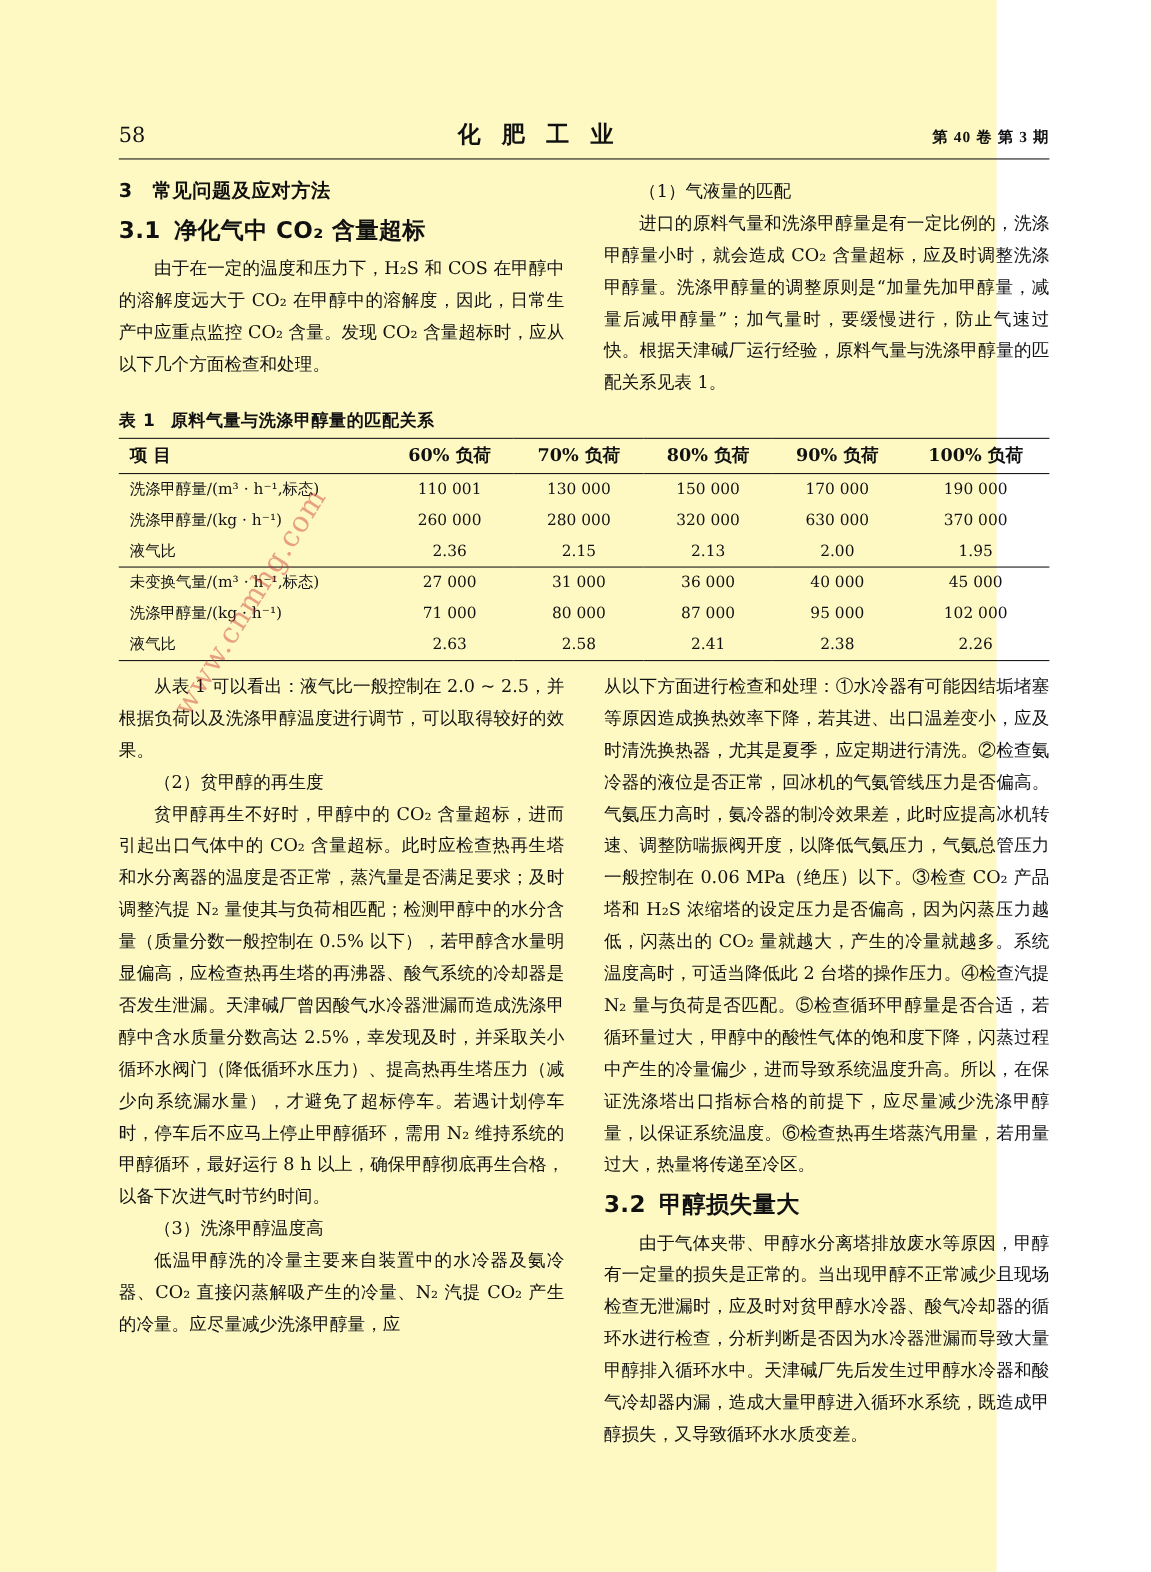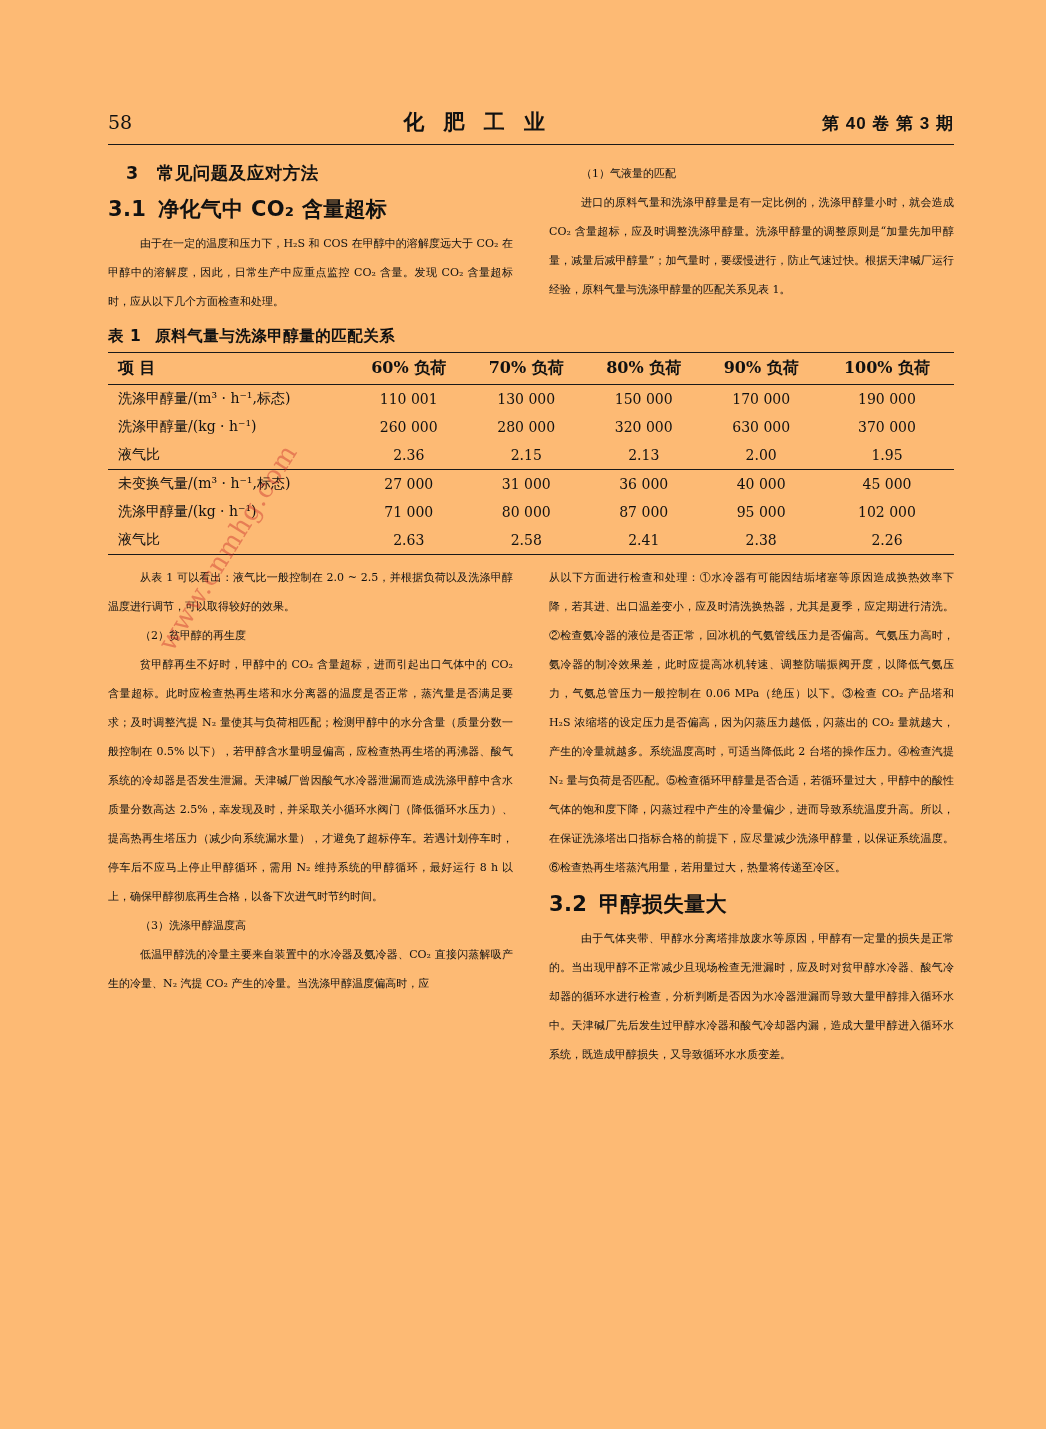--- a/index.html
+++ b/index.html
@@ -11,23 +11,23 @@
     width: 1046px;
     height: 1429px;
     font-family: "DejaVu Sans", "Liberation Sans", sans-serif;
     color: #111;
     position: relative;
     overflow: hidden;
   }
   .page {
     position: absolute;
     left: 0; top: 0;
-    width: 1046px;
+    width: 906px;
     height: 1429px;
-    background: #fdba74;
+    background: #fef9c3;
   }
   .content {
     position: absolute;
     left: 108px;
     top: 108px;
     width: 846px;
   }
   
   .runhead {
     display: flex;
@@ -42,54 +42,54 @@
   }
   .runhead .journal {
     font-family: "DejaVu Serif", "Liberation Serif", serif;
     font-weight: bold;
     font-size: 21px;
     letter-spacing: 6px;
     flex: 1;
     text-align: center;
   }
   .runhead .issue {
-    font-family: Liberation Sans, sans-serif;
-    font-size: 17px;
+    font-family: Liberation Serif, serif;
+    font-size: 14px;
     font-weight: bold;
     letter-spacing: 1px;
   }
   .rule {
     border-bottom: 1.6px solid #1a1a1a;
     margin-top: 2px;
     margin-bottom: 14px;
   }
   
   .cols {
     display: flex;
     gap: 36px;
   }
   .col {
     width: 405px;
   }
   h2.sec {
     font-size: 17.5px;
     font-weight: bold;
-    margin: 2px 0 10px 18px;
+    margin: 2px 0 10px 0;
     letter-spacing: 0.5px;
   }
   h2.sec .num { margin-right: 18px; }
   h3.sub {
     font-size: 21px;
     font-weight: bold;
     margin: 8px 0 6px 0;
     letter-spacing: 0.3px;
   }
   h3.sub .num { margin-right: 12px; }
   p.body {
-    font-size: 11px;
+    font-size: 16px;
     line-height: 29px;
     margin: 0 0 0 0;
     text-align: justify;
     text-justify: inter-ideograph;
     font-family: "DejaVu Serif", "Liberation Serif", serif;
   }
   p.indent { text-indent: 32px; }
   
   .table-wrap {
     margin: 10px 0 8px 0;
@@ -241,21 +241,21 @@
         </tbody>
       </table>
     </div>
 
     <div class="cols">
       <div class="col">
         <p class="body indent">从表 1 可以看出：液气比一般控制在 2.0 ~ 2.5，并根据负荷以及洗涤甲醇温度进行调节，可以取得较好的效果。</p>
         <p class="body indent">（2）贫甲醇的再生度</p>
         <p class="body indent">贫甲醇再生不好时，甲醇中的 CO₂ 含量超标，进而引起出口气体中的 CO₂ 含量超标。此时应检查热再生塔和水分离器的温度是否正常，蒸汽量是否满足要求；及时调整汽提 N₂ 量使其与负荷相匹配；检测甲醇中的水分含量（质量分数一般控制在 0.5% 以下），若甲醇含水量明显偏高，应检查热再生塔的再沸器、酸气系统的冷却器是否发生泄漏。天津碱厂曾因酸气水冷器泄漏而造成洗涤甲醇中含水质量分数高达 2.5%，幸发现及时，并采取关小循环水阀门（降低循环水压力）、提高热再生塔压力（减少向系统漏水量），才避免了超标停车。若遇计划停车时，停车后不应马上停止甲醇循环，需用 N₂ 维持系统的甲醇循环，最好运行 8 h 以上，确保甲醇彻底再生合格，以备下次进气时节约时间。</p>
         <p class="body indent">（3）洗涤甲醇温度高</p>
-        <p class="body indent">低温甲醇洗的冷量主要来自装置中的水冷器及氨冷器、CO₂ 直接闪蒸解吸产生的冷量、N₂ 汽提 CO₂ 产生的冷量。当洗涤甲醇温度偏高时，应</p>
+        <p class="body indent">低温甲醇洗的冷量主要来自装置中的水冷器及氨冷器、CO₂ 直接闪蒸解吸产生的冷量、N₂ 汽提 CO₂ 产生的冷量。应尽量减少洗涤甲醇量，应</p>
       </div>
       <div class="col">
         <p class="body">从以下方面进行检查和处理：①水冷器有可能因结垢堵塞等原因造成换热效率下降，若其进、出口温差变小，应及时清洗换热器，尤其是夏季，应定期进行清洗。②检查氨冷器的液位是否正常，回冰机的气氨管线压力是否偏高。气氨压力高时，氨冷器的制冷效果差，此时应提高冰机转速、调整防喘振阀开度，以降低气氨压力，气氨总管压力一般控制在 0.06 MPa（绝压）以下。③检查 CO₂ 产品塔和 H₂S 浓缩塔的设定压力是否偏高，因为闪蒸压力越低，闪蒸出的 CO₂ 量就越大，产生的冷量就越多。系统温度高时，可适当降低此 2 台塔的操作压力。④检查汽提 N₂ 量与负荷是否匹配。⑤检查循环甲醇量是否合适，若循环量过大，甲醇中的酸性气体的饱和度下降，闪蒸过程中产生的冷量偏少，进而导致系统温度升高。所以，在保证洗涤塔出口指标合格的前提下，应尽量减少洗涤甲醇量，以保证系统温度。⑥检查热再生塔蒸汽用量，若用量过大，热量将传递至冷区。</p>
         <h3 class="sub">
           <span class="num">3.2</span><span>甲醇损失量大</span>
         </h3>
         <p class="body indent">由于气体夹带、甲醇水分离塔排放废水等原因，甲醇有一定量的损失是正常的。当出现甲醇不正常减少且现场检查无泄漏时，应及时对贫甲醇水冷器、酸气冷却器的循环水进行检查，分析判断是否因为水冷器泄漏而导致大量甲醇排入循环水中。天津碱厂先后发生过甲醇水冷器和酸气冷却器内漏，造成大量甲醇进入循环水系统，既造成甲醇损失，又导致循环水水质变差。</p>
       </div>
     </div>
 

